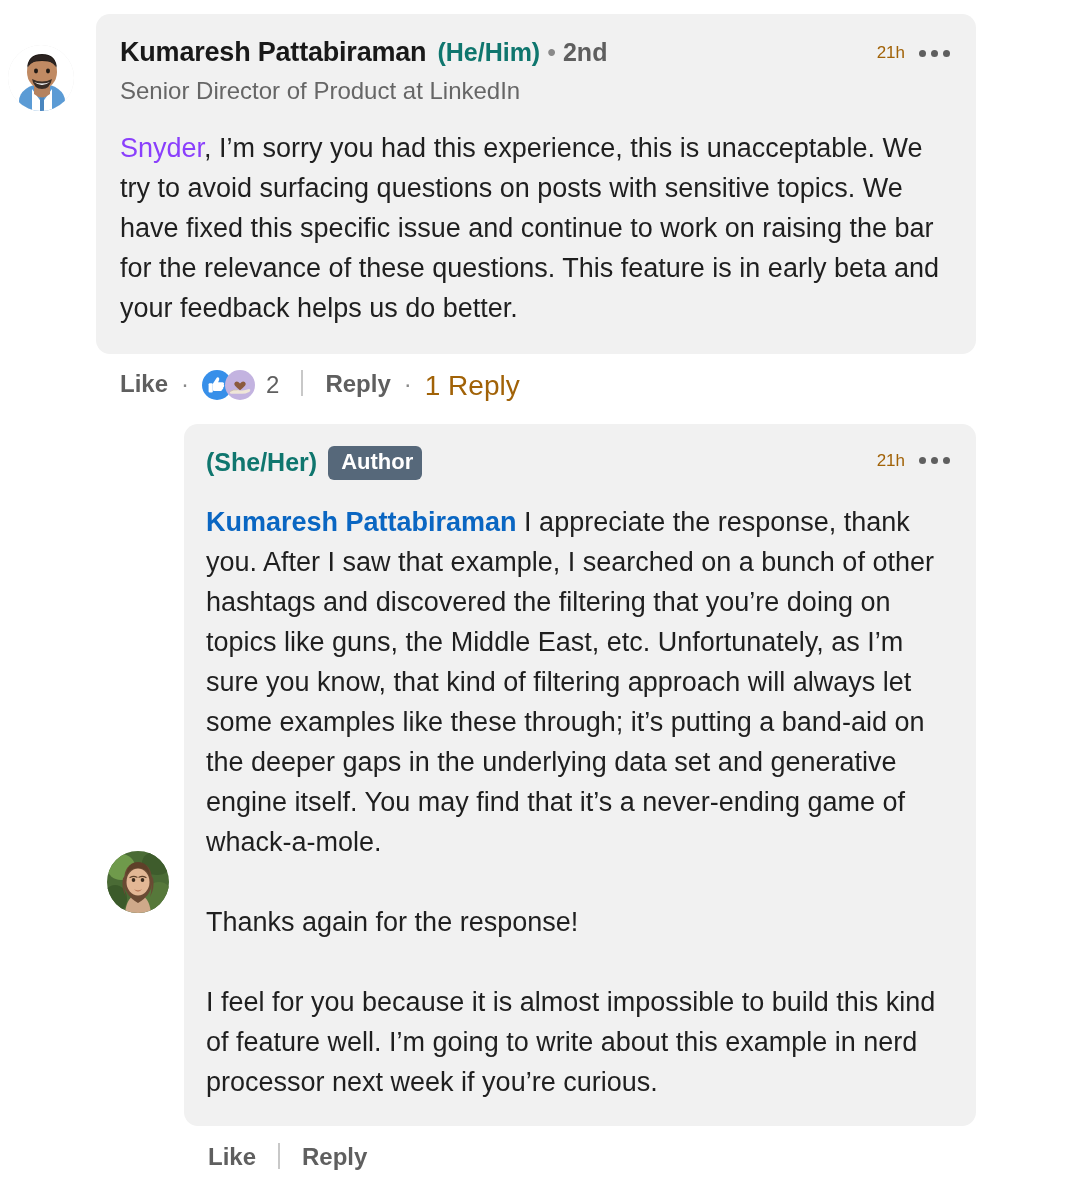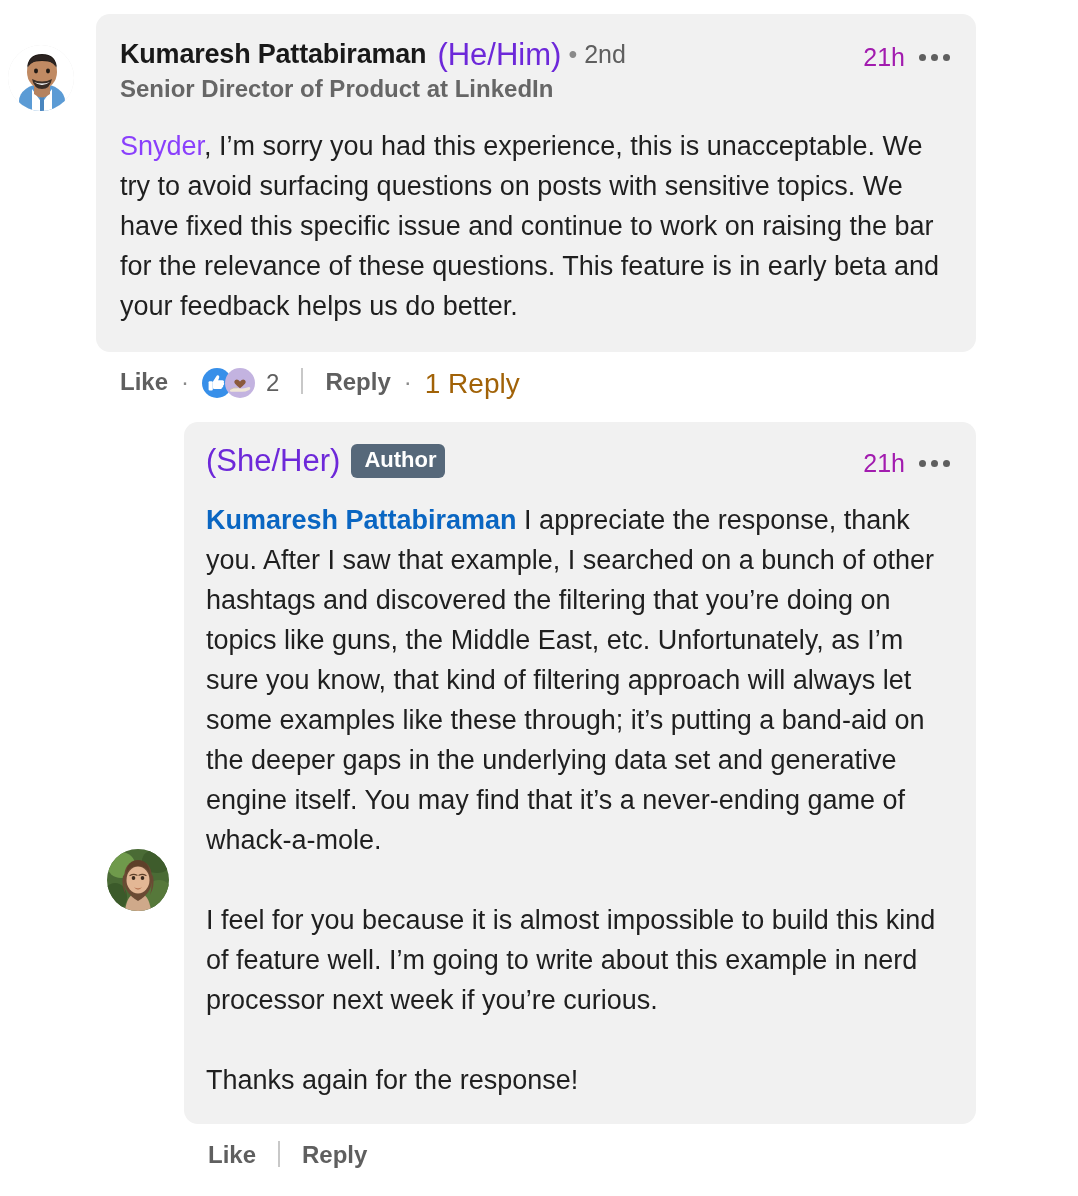--- a/index.html
+++ b/index.html
@@ -72,28 +72,28 @@
     line-height: 1.1;
   }
   .name {
     font-size: 27px;
     font-weight: 700;
     color: #191919;
     letter-spacing: -0.2px;
     white-space: nowrap;
   }
   .pronouns {
-    font-size: 31px;
-    font-weight: 400;
-    color: #6d28d9;
+    font-size: 25px;
+    font-weight: 700;
+    color: #0f766e;
     white-space: nowrap;
   }
   .degree {
     font-size: 25px;
-    font-weight: 400;
+    font-weight: 700;
     color: #5f5f5f;
     white-space: nowrap;
   }
   .dot-sep {
     font-size: 25px;
     color: #8a8a8a;
     margin: 0 -4px;
   }
   .badge-author {
     background: #56687a;
@@ -101,36 +101,35 @@
     font-size: 22px;
     font-weight: 700;
     border-radius: 6px;
     padding: 5px 9px 7px 13px;
     line-height: 1;
     white-space: nowrap;
   }
   .headline {
     font-size: 24px;
     color: #666666;
-    margin-top: 2px;
+    margin-top: 8px;
     line-height: 1.25;
     white-space: nowrap;
-    font-weight: bold;
   }
 
   .hdr-right {
     display: flex;
     align-items: center;
     gap: 14px;
     flex: 0 0 auto;
     padding-top: 5px;
   }
   .timestamp {
-    font-size: 25px;
-    color: #a21caf;
+    font-size: 17px;
+    color: #a16207;
     white-space: nowrap;
   }
   .ellipsis-icon {
     display: flex;
     align-items: center;
     gap: 5px;
     cursor: pointer;
   }
   .ellipsis-icon i {
     display: block;
@@ -332,22 +331,22 @@
               <i></i>
               <i></i>
             </span>
         </div>
       </div>
 
       <div class="body-text">
         <p>
           <span class="mention-blue">Kumaresh Pattabiraman</span><span> I appreciate the response, thank you. After I saw that example, I searched on a bunch of other hashtags and discovered the filtering that you’re doing on topics like guns, the Middle East, etc. Unfortunately, as I’m sure you know, that kind of filtering approach will always let some examples like these through; it’s putting a band-aid on the deeper gaps in the underlying data set and generative engine itself. You may find that it’s a never-ending game of whack-a-mole.</span>
         </p>
+        <p>Thanks again for the response!</p>
         <p>I feel for you because it is almost impossible to build this kind of feature well. I’m going to write about this example in nerd processor next week if you’re curious.</p>
-        <p>Thanks again for the response!</p>
       </div>
 
     </div>
 
     <div class="actions actions-reply">
       <span class="action-link">Like</span>
       <span class="vbar"></span>
       <span class="action-link">Reply</span>
     </div>
   </div>

